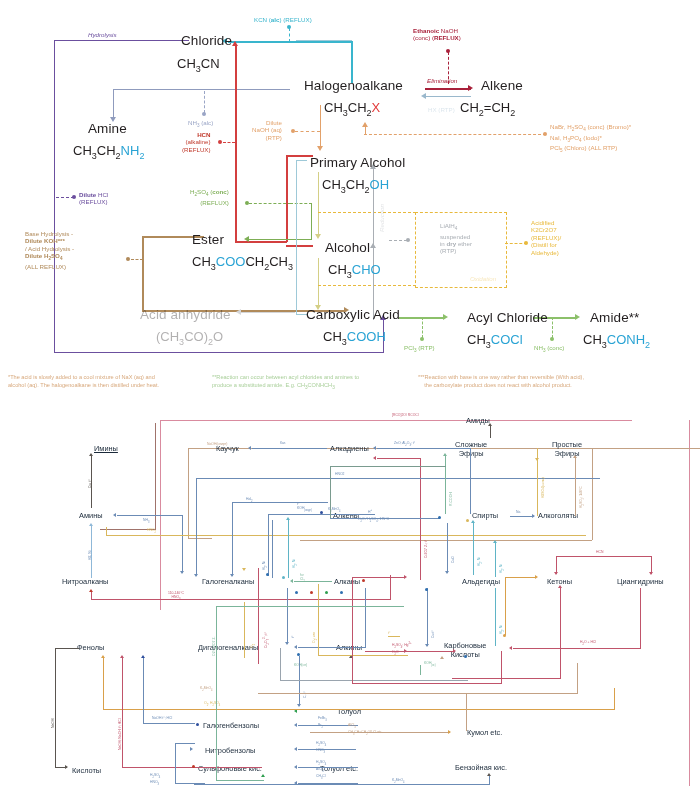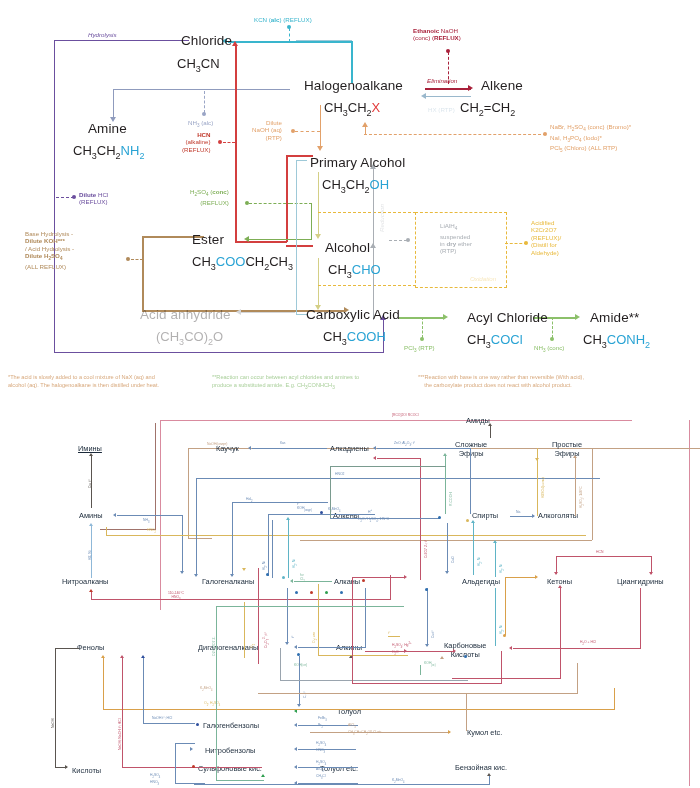--- a/index.html
+++ b/index.html
@@ -246,21 +246,21 @@
     <div class="rl" style="left:188px;top:50px;width:700px;height:1px;background:#c3a184;"></div>
     <div class="rl" style="left:188px;top:50px;width:1px;height:90px;background:#c3a184;"></div>
     <div class="rl" style="left:188px;top:140px;width:24px;height:1px;background:#c3a184;"></div>
     <div class="rl" style="left:592px;top:50px;width:1px;height:92px;background:#c3a184;"></div>
     <div class="rl" style="left:300px;top:142px;width:292px;height:1px;background:#c3a184;"></div>
     <div class="ru-rg c-tan" style="left:207px;top:44px;">NaOH(спирт)</div>
 
     <div class="rl" style="left:155px;top:25px;width:1px;height:107px;background:#a0736b;"></div>
     <div class="rl" style="left:100px;top:131px;width:56px;height:1px;background:#a0736b;"></div>
 
-    <div class="ru-node" style="left:78px;top:46px;text-decoration:underline;">Имины</div>
+    <div class="ru-node" style="left:94px;top:46px;text-decoration:underline;">Имины</div>
     <div class="ru-node" style="left:79px;top:113px;">Амины</div>
     <div class="ru-node" style="left:62px;top:179px;">Нитроалканы</div>
     <div class="ru-node" style="left:77px;top:245px;">Фенолы</div>
     <div class="ru-node" style="left:72px;top:368px;">Кислоты</div>
 
     <div class="ru-node" style="left:216px;top:46px;">Каучук</div>
     <div class="ru-node" style="left:330px;top:46px;">Алкадиены</div>
     <div class="ru-node" style="left:202px;top:179px;">Галогеналканы</div>
     <div class="ru-node" style="left:198px;top:245px;">Дигалогеналканы</div>
     <div class="ru-node" style="left:203px;top:323px;">Галогенбензолы</div>

